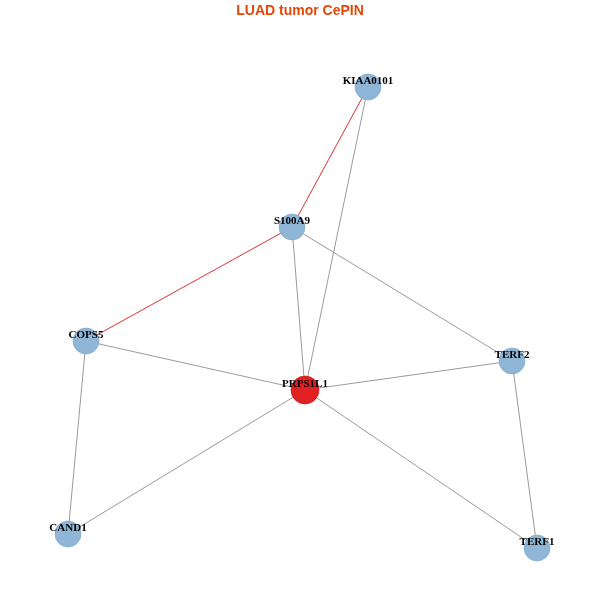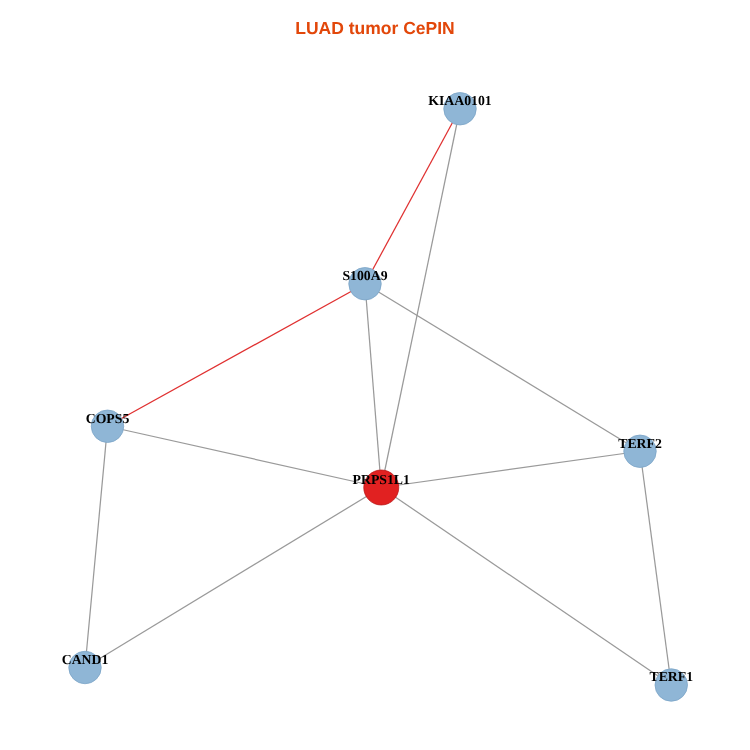--- a/index.html
+++ b/index.html
@@ -10,21 +10,21 @@
   }
   .plot-canvas {
     position: relative;
     width: 600px;
     height: 600px;
     background: #ffffff;
     overflow: hidden;
   }
   .plot-title {
     position: absolute;
-    top: 14px;
+    top: 2px;
     left: 0;
     width: 100%;
     text-align: center;
     font-size: 14px;
     font-weight: bold;
     font-family: "Liberation Sans", sans-serif;
   }
   svg.network {
     position: absolute;
     top: 0;

